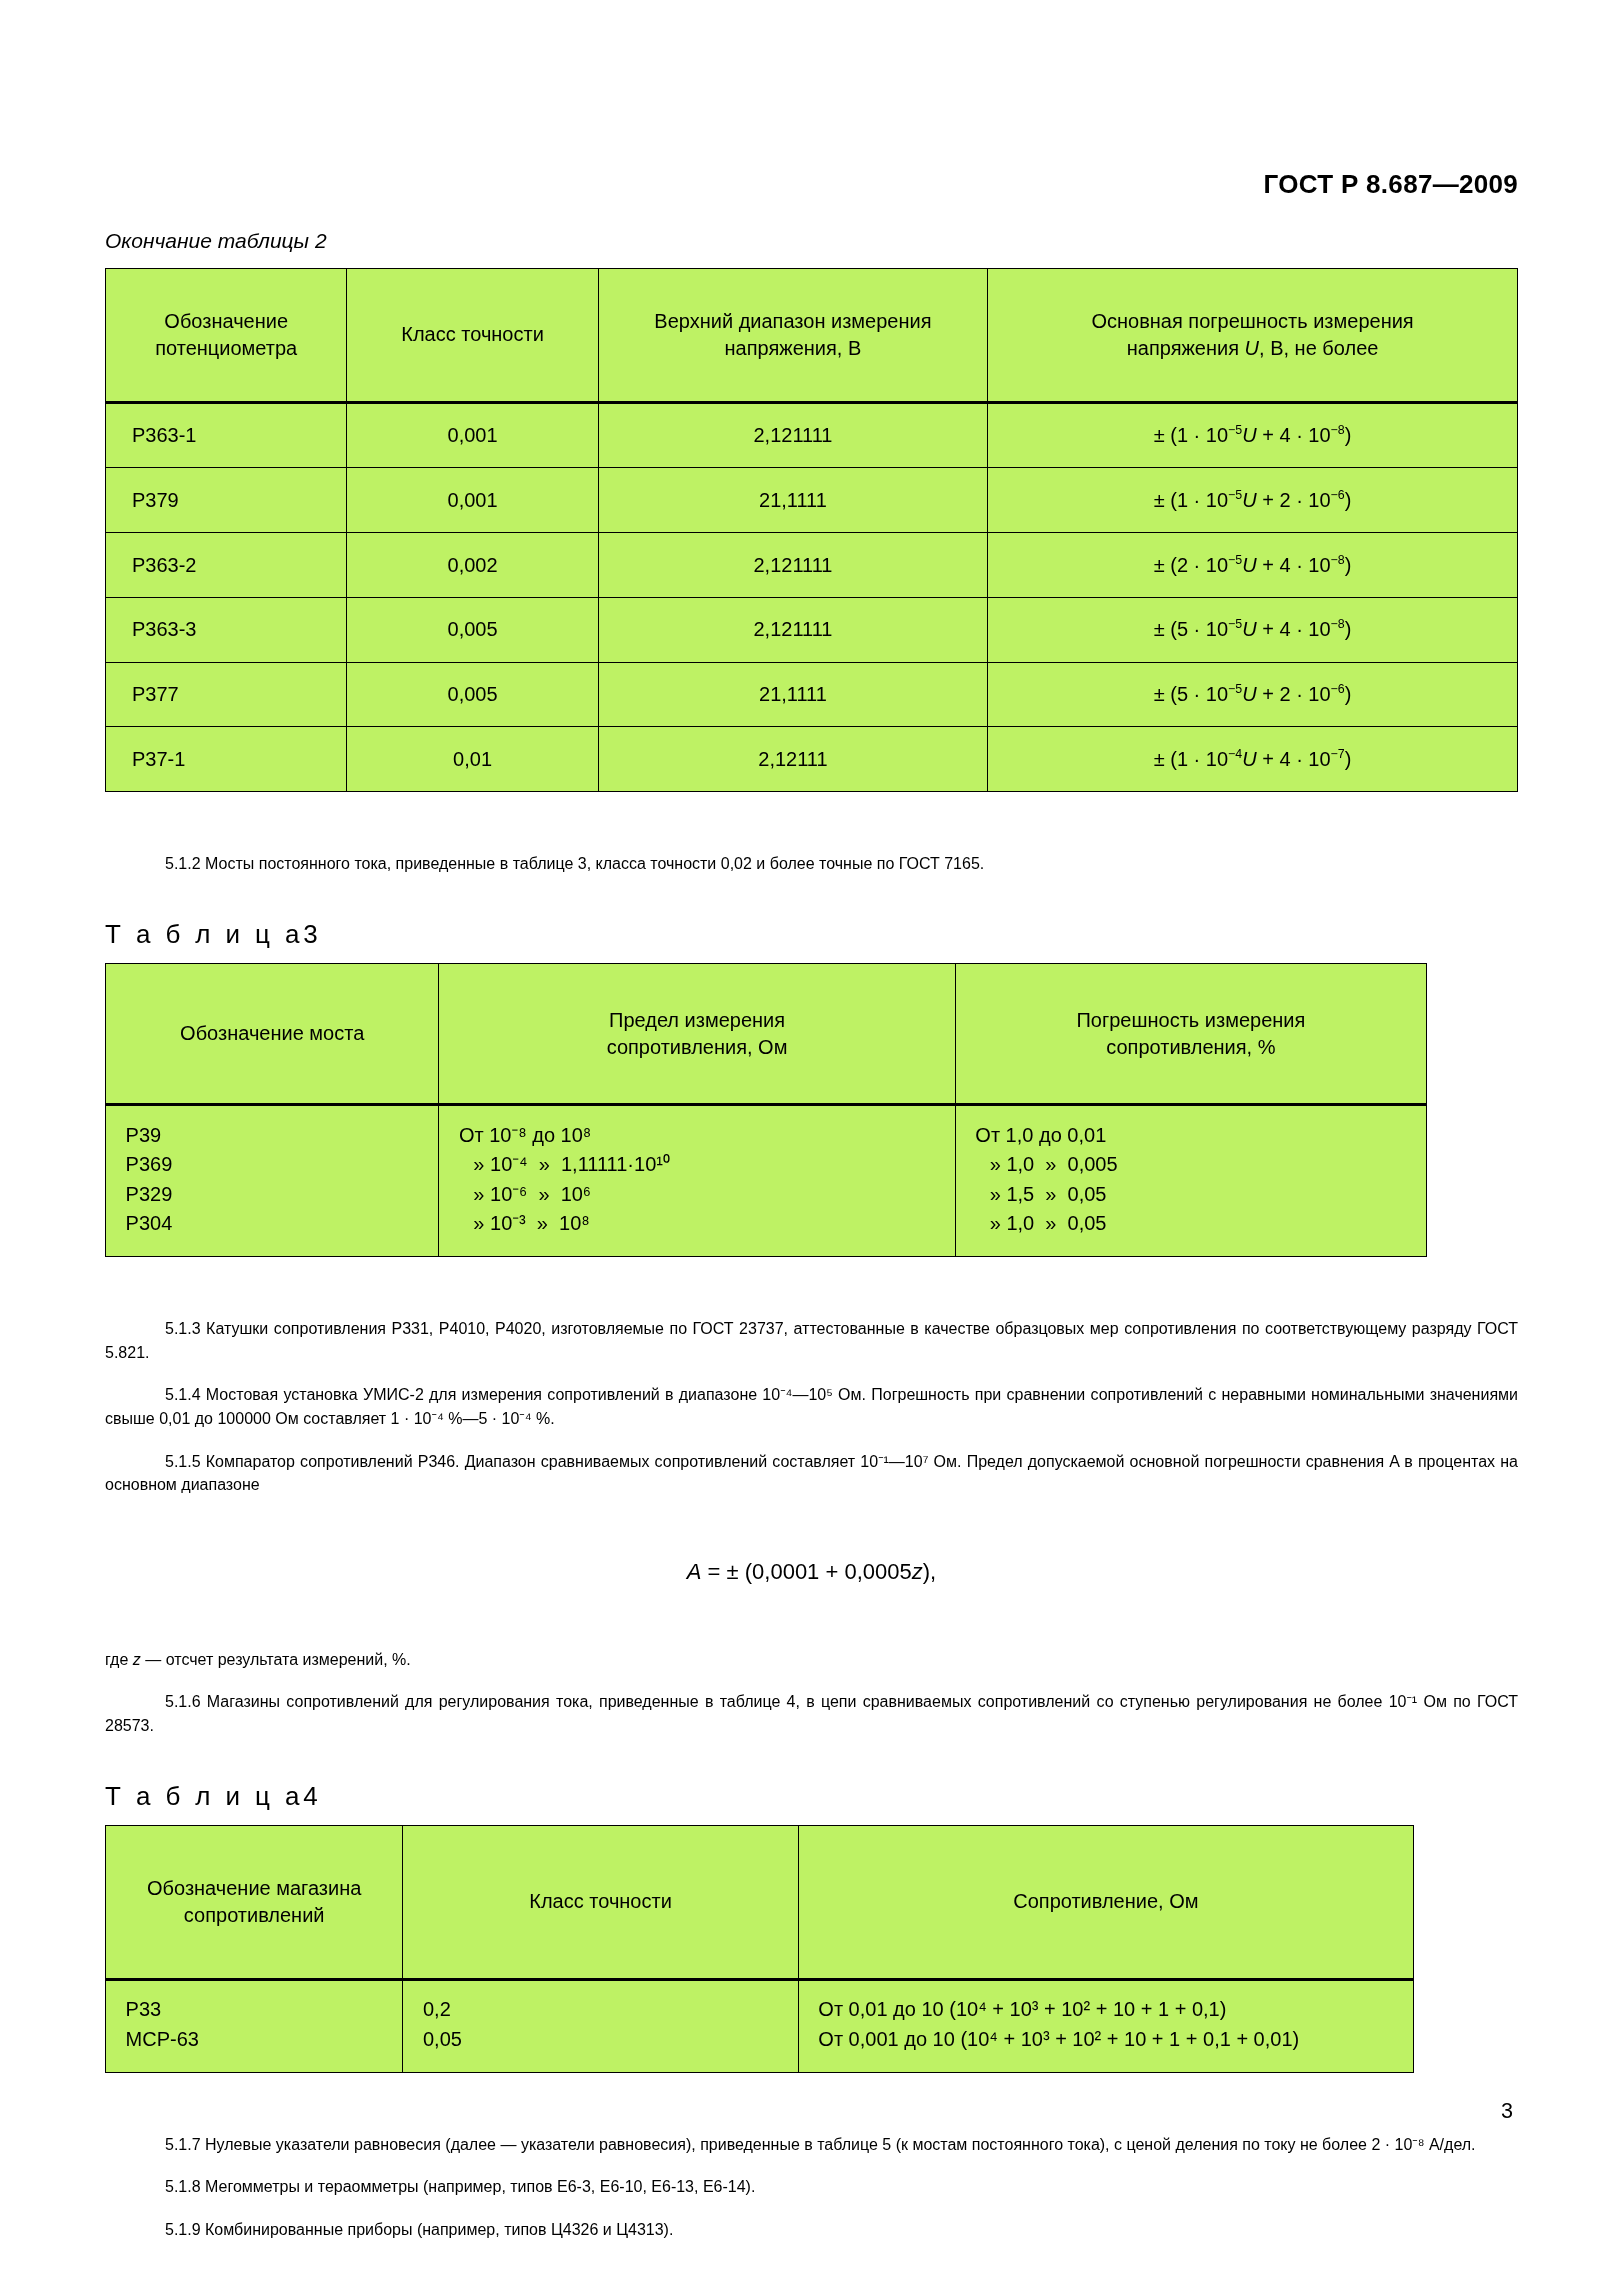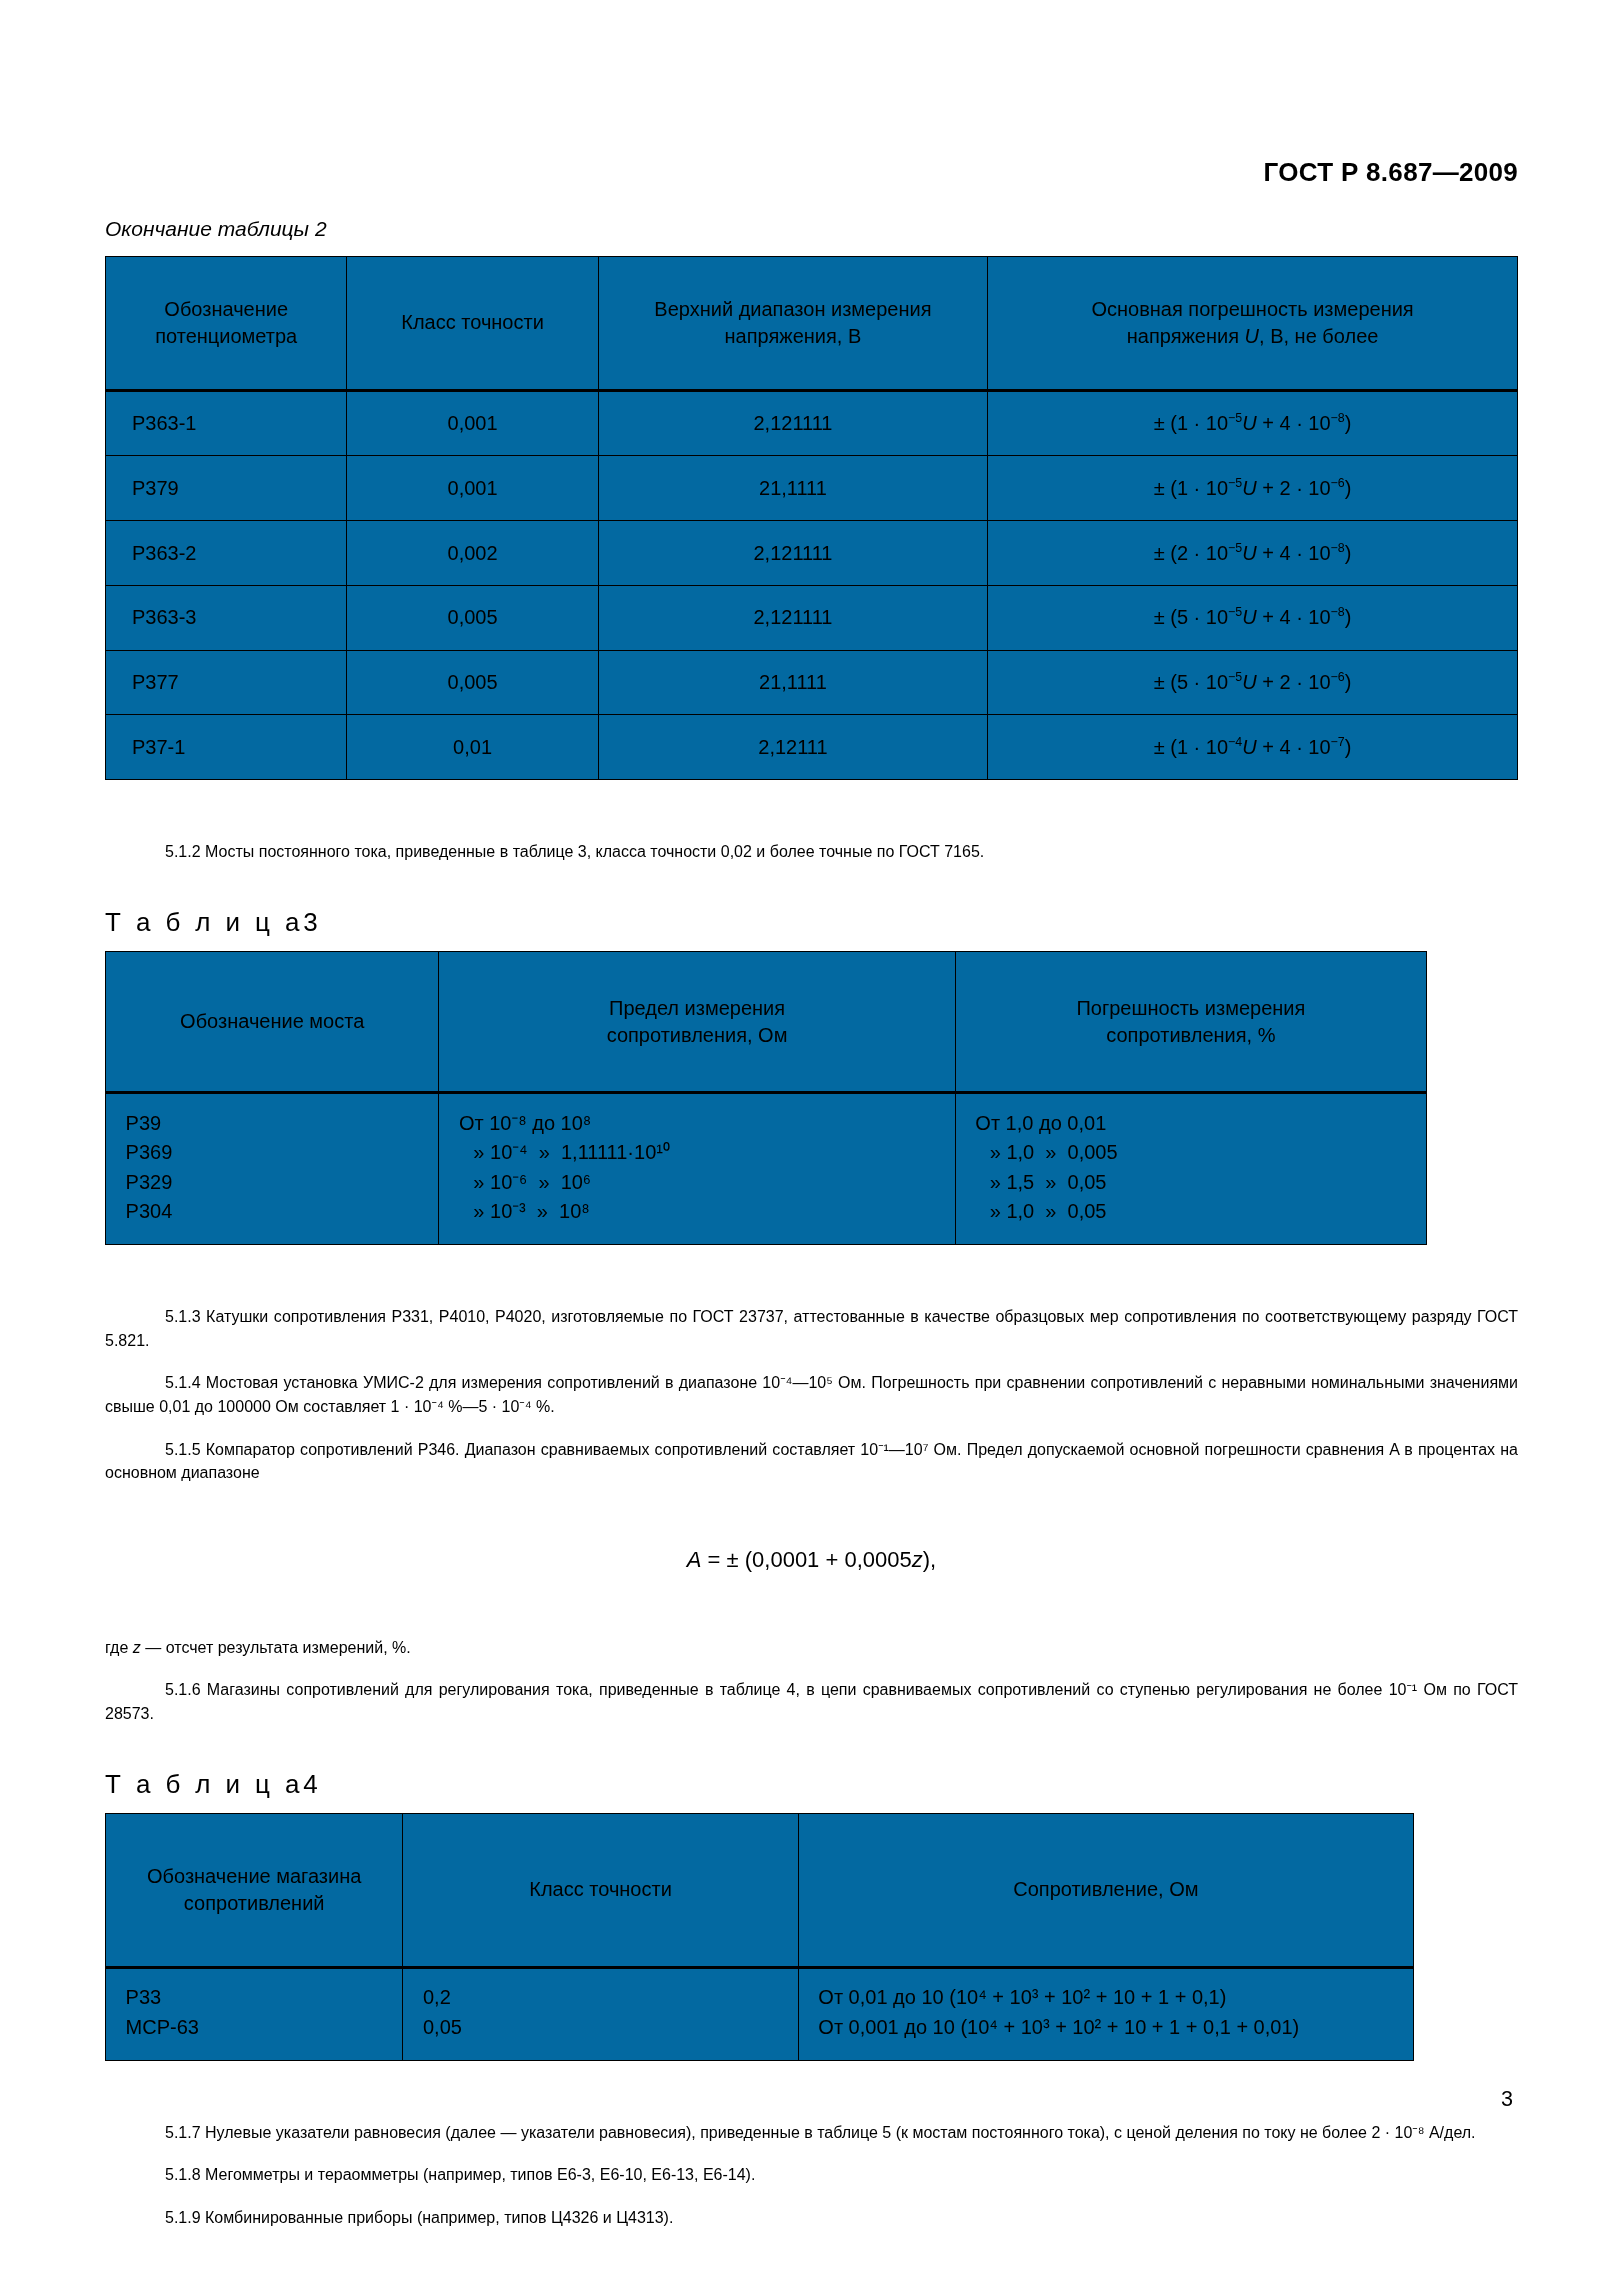--- a/index.html
+++ b/index.html
@@ -11,21 +11,21 @@
   body {
     width: 1623px;
     height: 2295px;
     font-family: "Liberation Sans", sans-serif;
     color: #000000;
     position: relative;
     overflow: hidden;
   }
   .page {
     position: absolute;
-    left: 0; top: 0;
+    left: 0; top: 12px;
     width: 1623px;
     height: 1713px;
   }
 
   
   .doc-header {
     position: absolute;
     top: 157px;
     right: 105px;
     font-size: 26px;
@@ -54,21 +54,21 @@
     letter-spacing: 3.9px;
     line-height: 1.2;
   }
   .table-label .num { letter-spacing: 0; }
 
   
   table {
     border-collapse: collapse;
     font-size: 20px;
     line-height: 1.35;
-    background: #0369a1;
+    background: #bef264;
   }
   table.t2 { width: 1413px; }
   table.t3 { width: 1322px; }
   table.t4 { width: 1309px; }
 
   table td, table th {
     border: 1.3px solid #000;
     padding: 0;
     font-weight: normal;
     vertical-align: middle;

